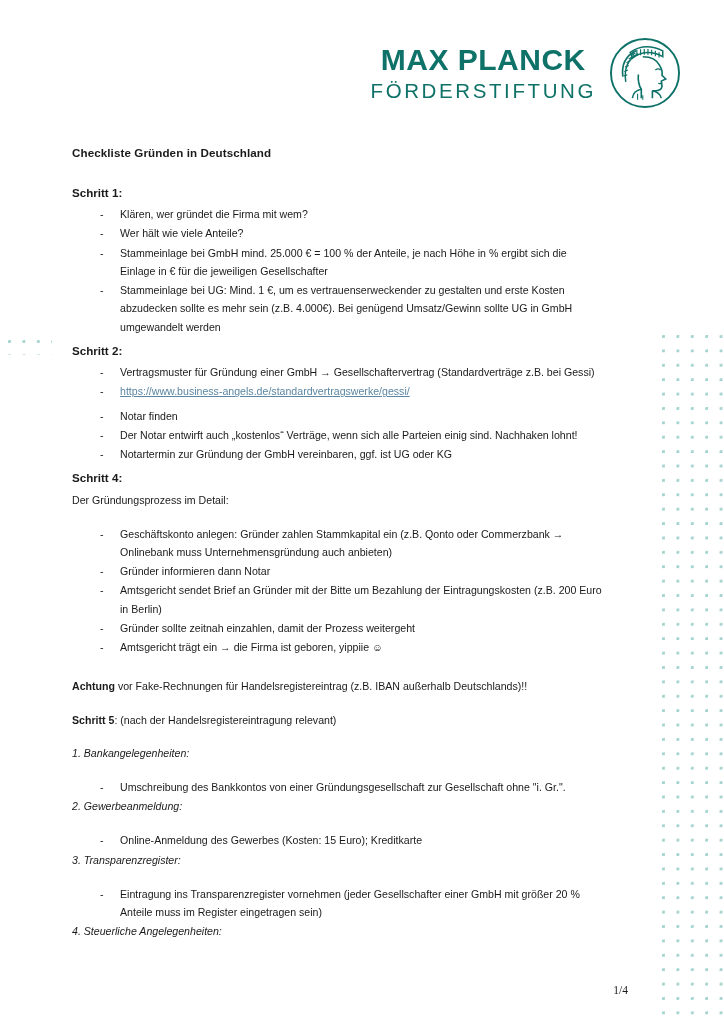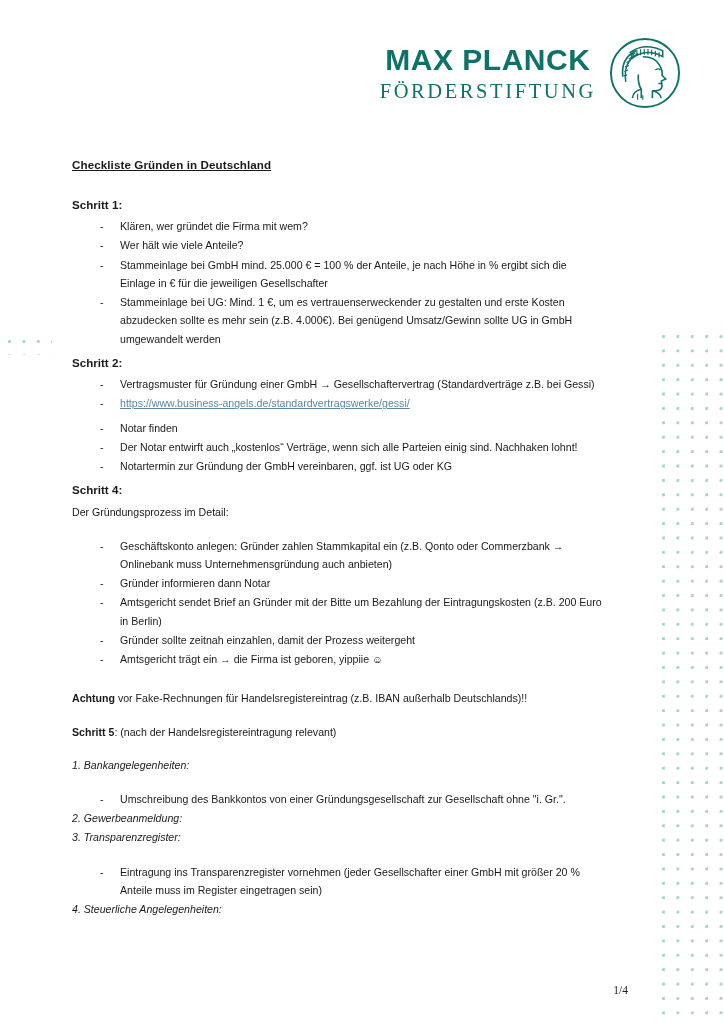--- a/index.html
+++ b/index.html
@@ -58,21 +58,21 @@
   .logo-maxplanck {
     font-family: "Liberation Sans", sans-serif;
     font-weight: bold;
     font-size: 30px;
     letter-spacing: 0.5px;
     color: #0e7268;
     display: block;
     text-align: center;
   }
   .logo-foerder {
-    font-family: Liberation Serif, serif;
+    font-family: Liberation Sans, sans-serif;
     font-weight: normal;
     font-size: 20.5px;
     letter-spacing: 2.6px;
     color: #0e7268;
     display: block;
     margin-top: 6px;
   }
   .logo-mark {
     width: 74px;
     height: 74px;
@@ -83,23 +83,22 @@
   .content {
     position: absolute;
     left: 72px;
     top: 145px;
     width: 530px;
   }
   .doc-title {
     font-size: 11.6px;
     font-weight: bold;
     line-height: 1.45;
-    margin: 12px 0 22px 0;
+    margin: 0 0 22px 0;
     letter-spacing: 0.1px;
-    text-decoration: underline;
   }
   .step-head {
     font-size: 11.6px;
     font-weight: bold;
     margin: 0 0 4px 0;
     line-height: 1.5;
   }
   .para {
     font-size: 10.6px;
     line-height: 1.72;
@@ -229,20 +228,23 @@
     <div class="para"><b>Schritt 5</b><span>: (nach der Handelsregistereintragung relevant)</span></div>
 
     <div class="gap-md"></div>
 
     <div class="sub-italic">1. Bankangelegenheiten:</div>
     <ul class="bullets tight">
       <li>Umschreibung des Bankkontos von einer Gründungsgesellschaft zur Gesellschaft ohne "i. Gr.".</li>
     </ul>
 
     <div class="sub-italic">2. Gewerbeanmeldung:</div>
+    <ul class="bullets tight">
+      <li>Online-Anmeldung des Gewerbes (Kosten: 15 Euro); Kreditkarte</li>
+    </ul>
 
     <div class="sub-italic">3. Transparenzregister:</div>
     <ul class="bullets tight">
       <li>Eintragung ins Transparenzregister vornehmen (jeder Gesellschafter einer GmbH mit größer 20 % Anteile muss im Register eingetragen sein)</li>
     </ul>
 
     <div class="sub-italic">4. Steuerliche Angelegenheiten:</div>
 
   </div>
 

